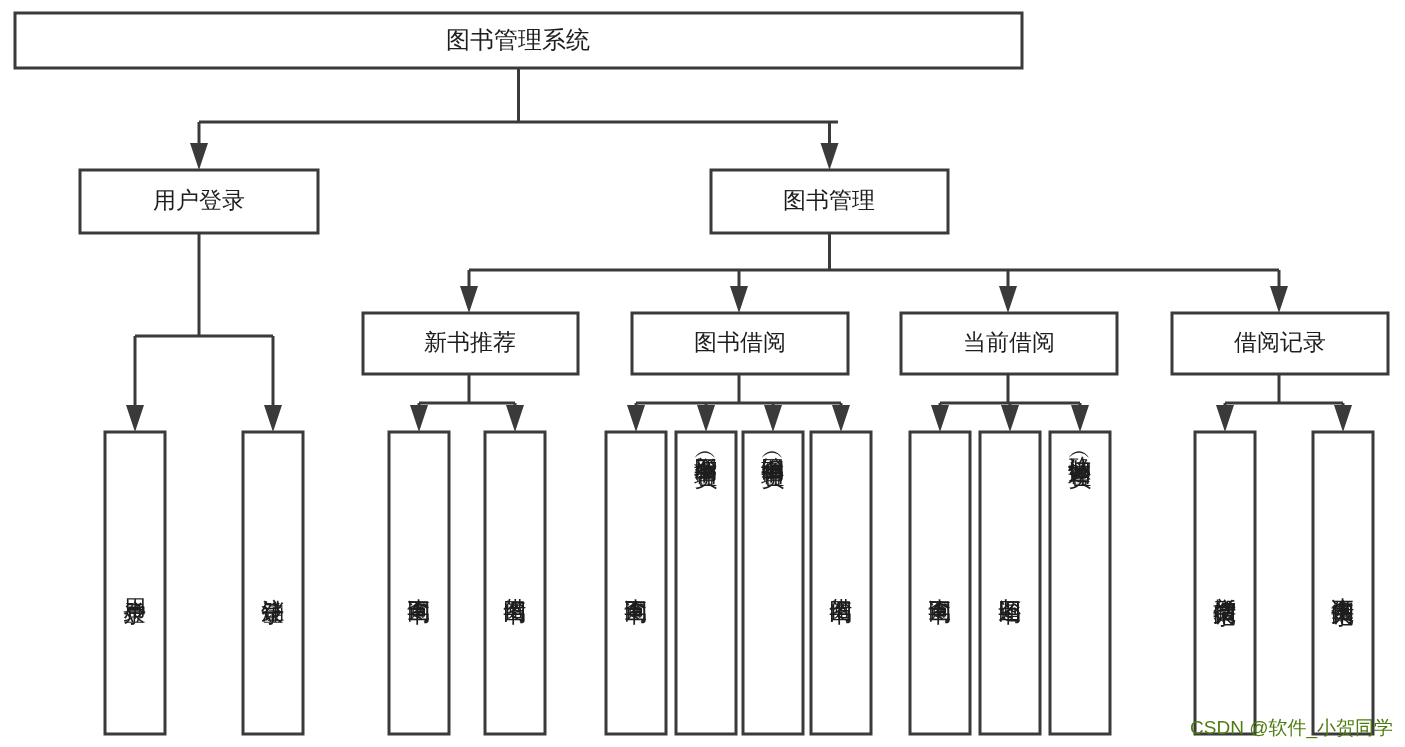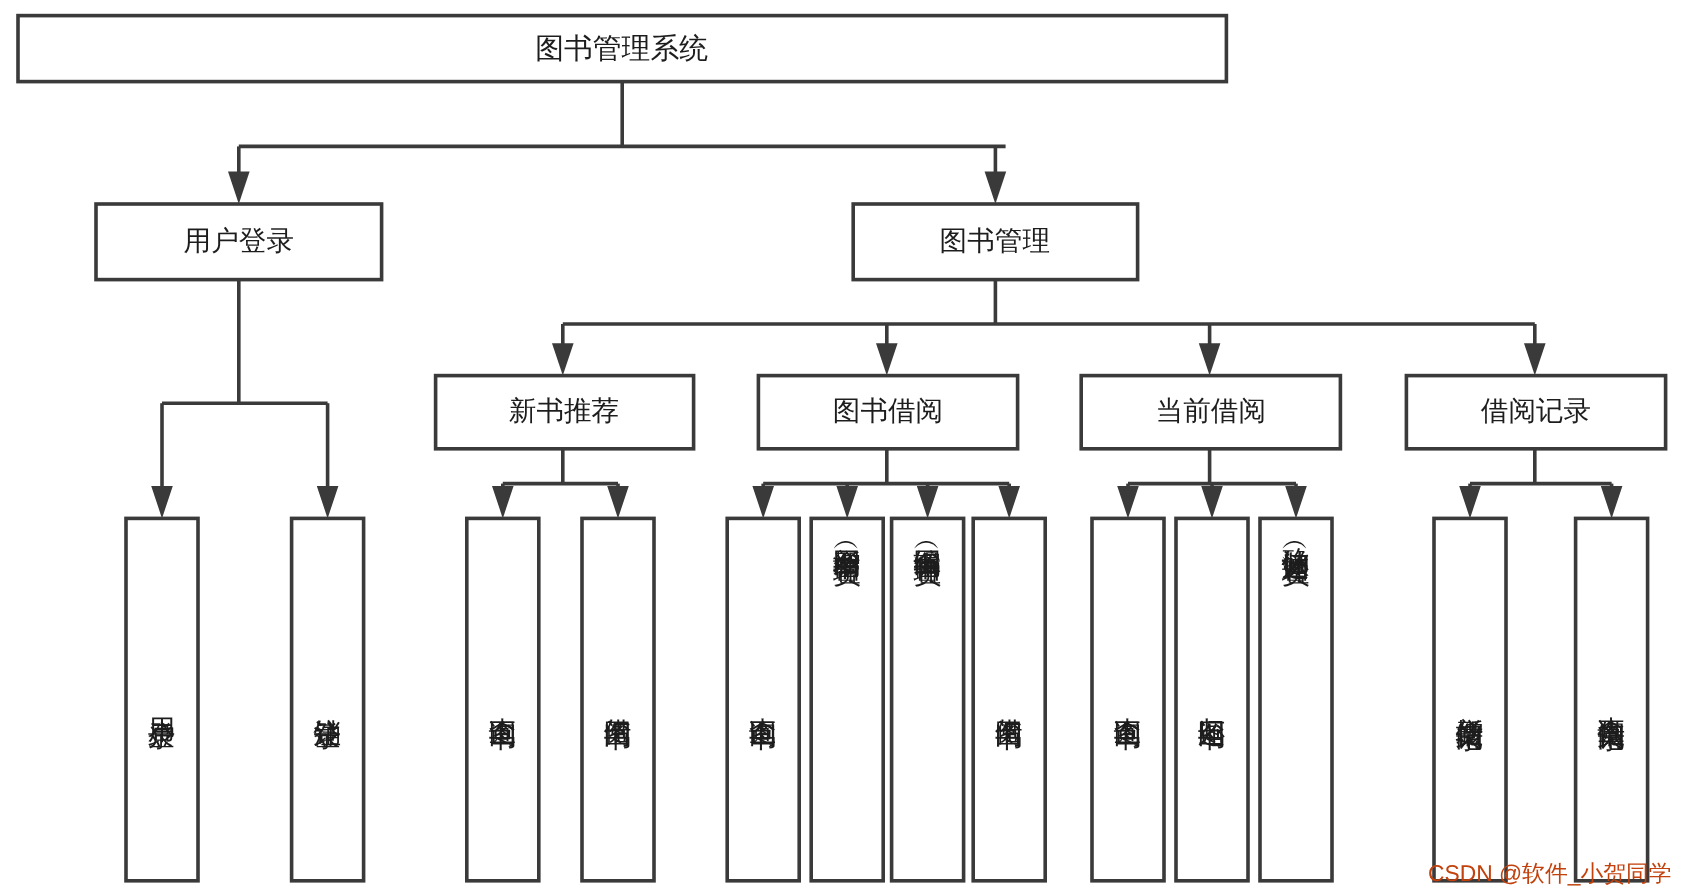--- a/index.html
+++ b/index.html
@@ -73,21 +73,21 @@
     color: #1d1d1d;
     letter-spacing: 1.5px;
     white-space: nowrap;
   }
   .watermark {
     position: absolute;
     right: 12px;
     bottom: 6px;
     font-family: "Liberation Sans", "DejaVu Sans", sans-serif;
     font-size: 19px;
-    color: #c2410c;
+    color: #4d7c0f;
     white-space: nowrap;
     user-select: none;
   }
 </style>
 </head>
 <body>
 
 <div id="diagram-root">
 
   <svg class="diagram-canvas" viewBox="0 0 1405 747" xmlns="http://www.w3.org/2000/svg">

